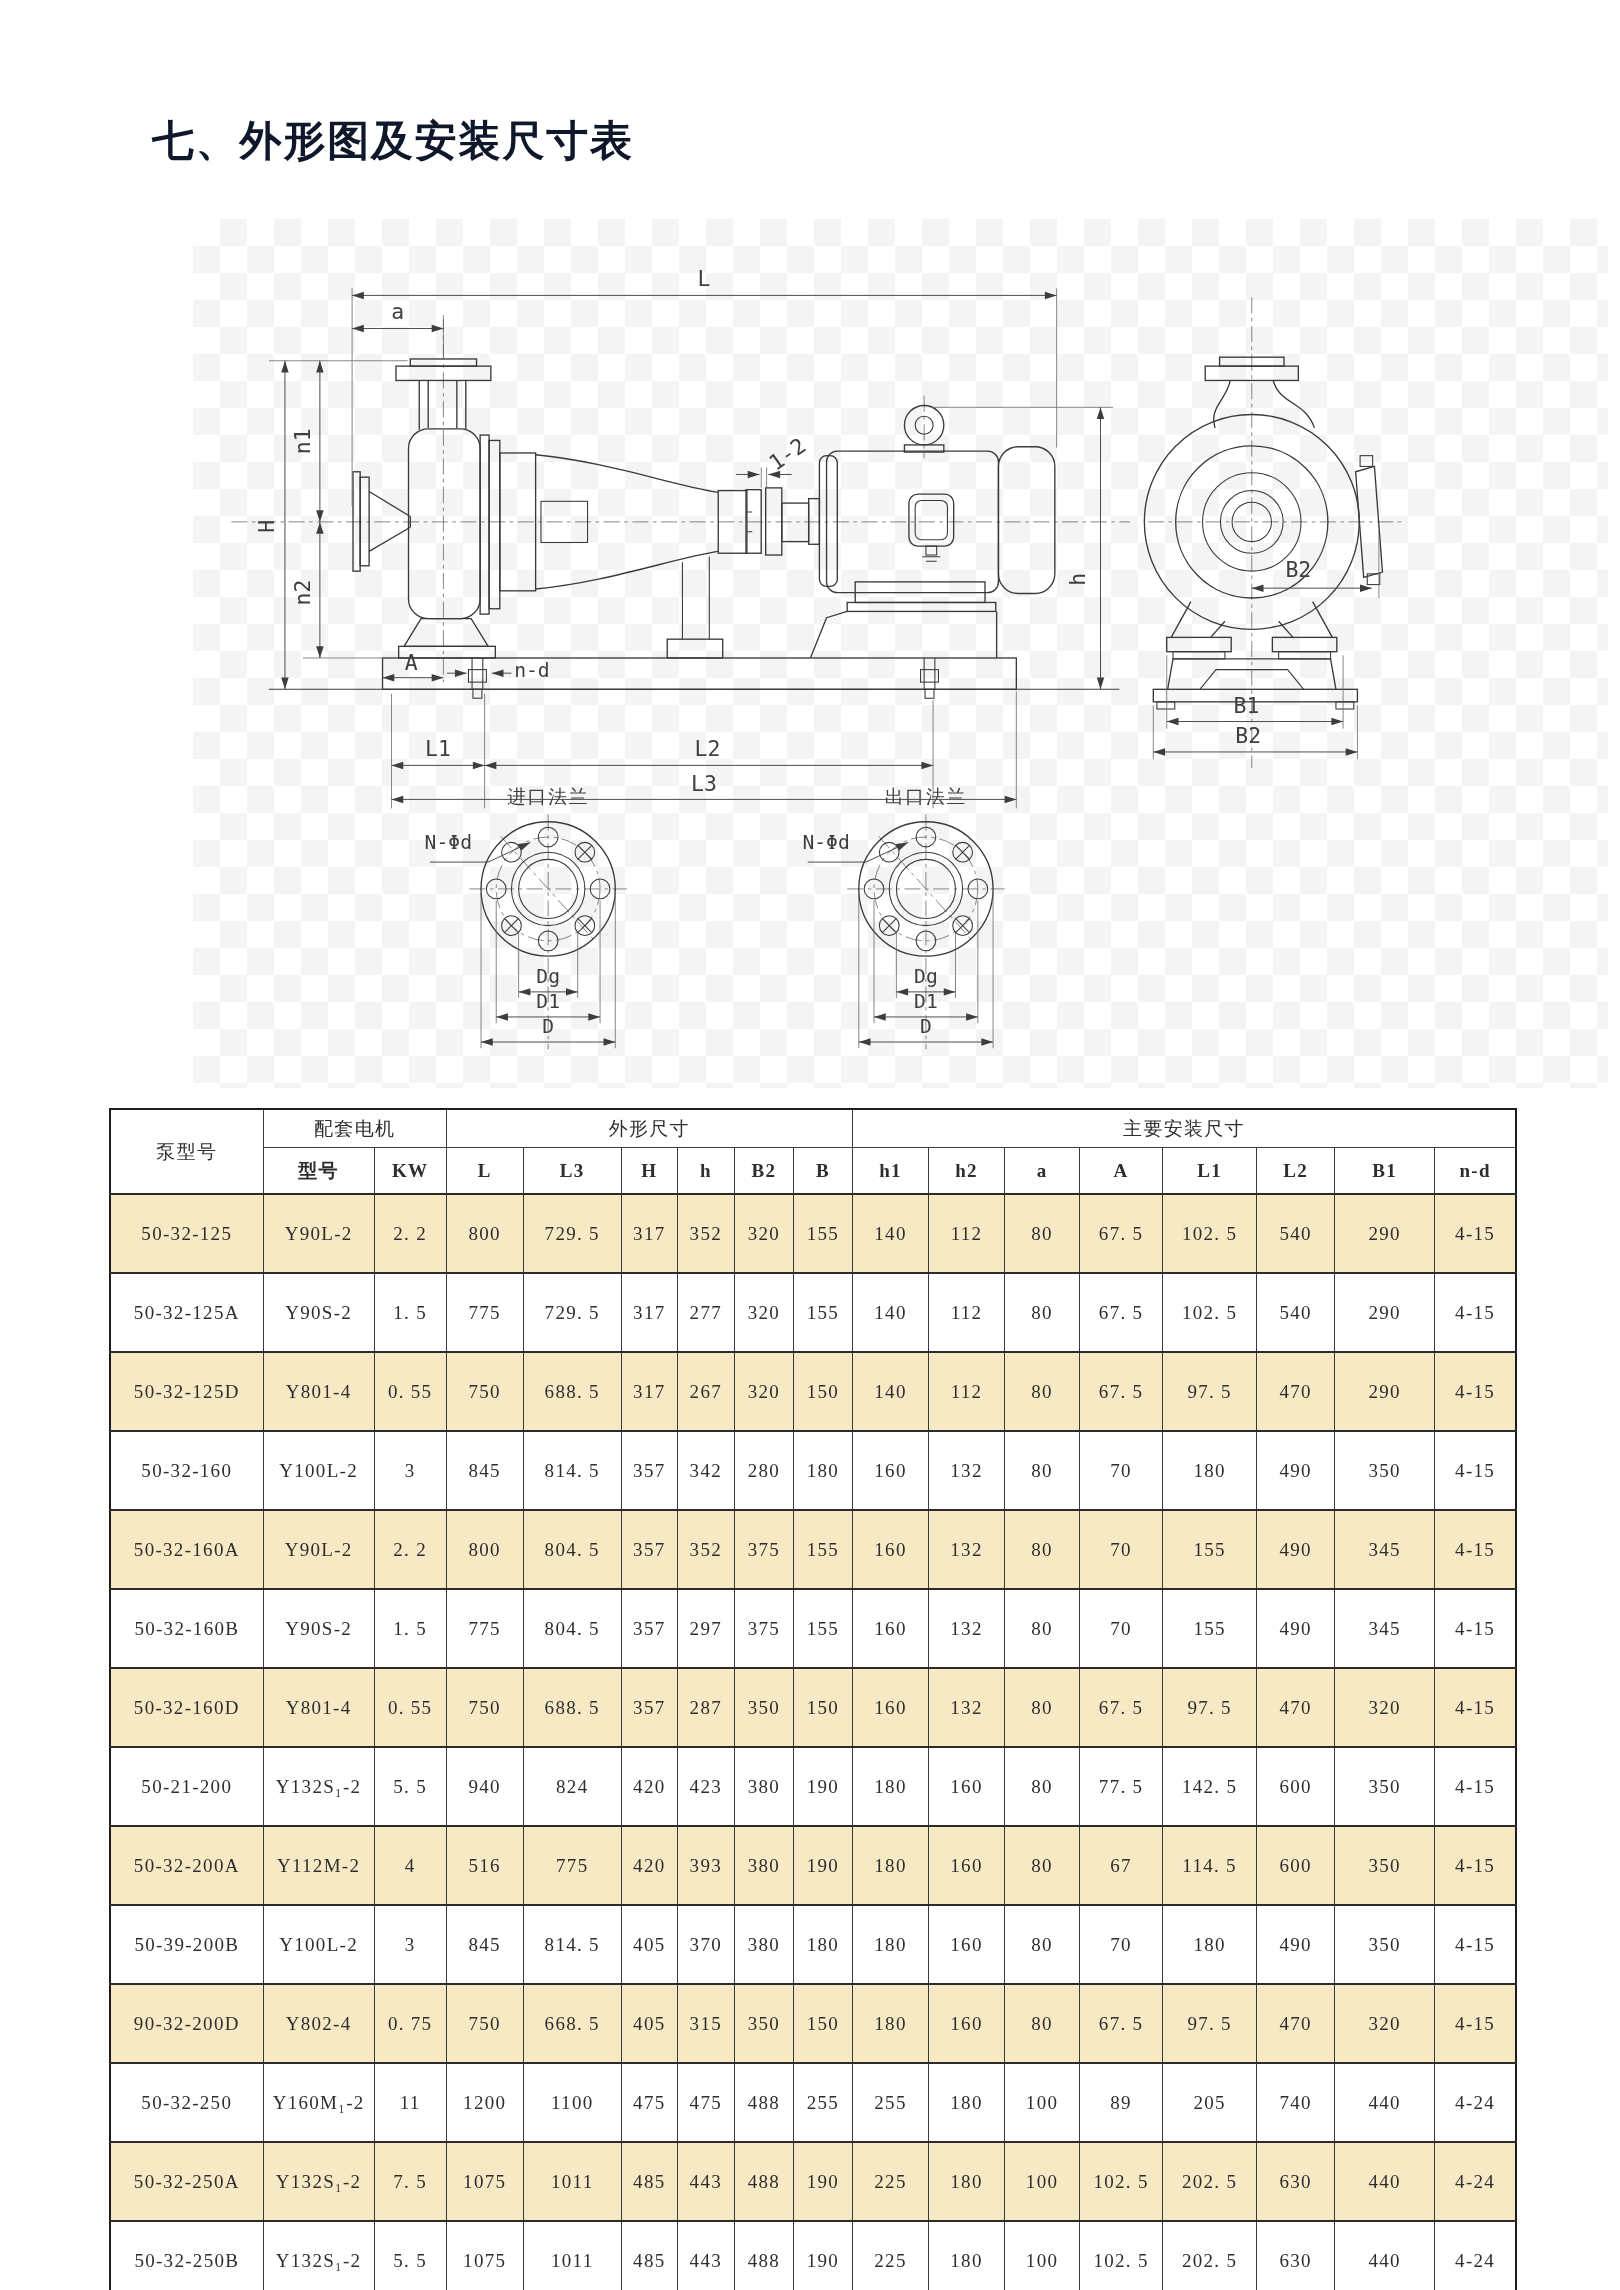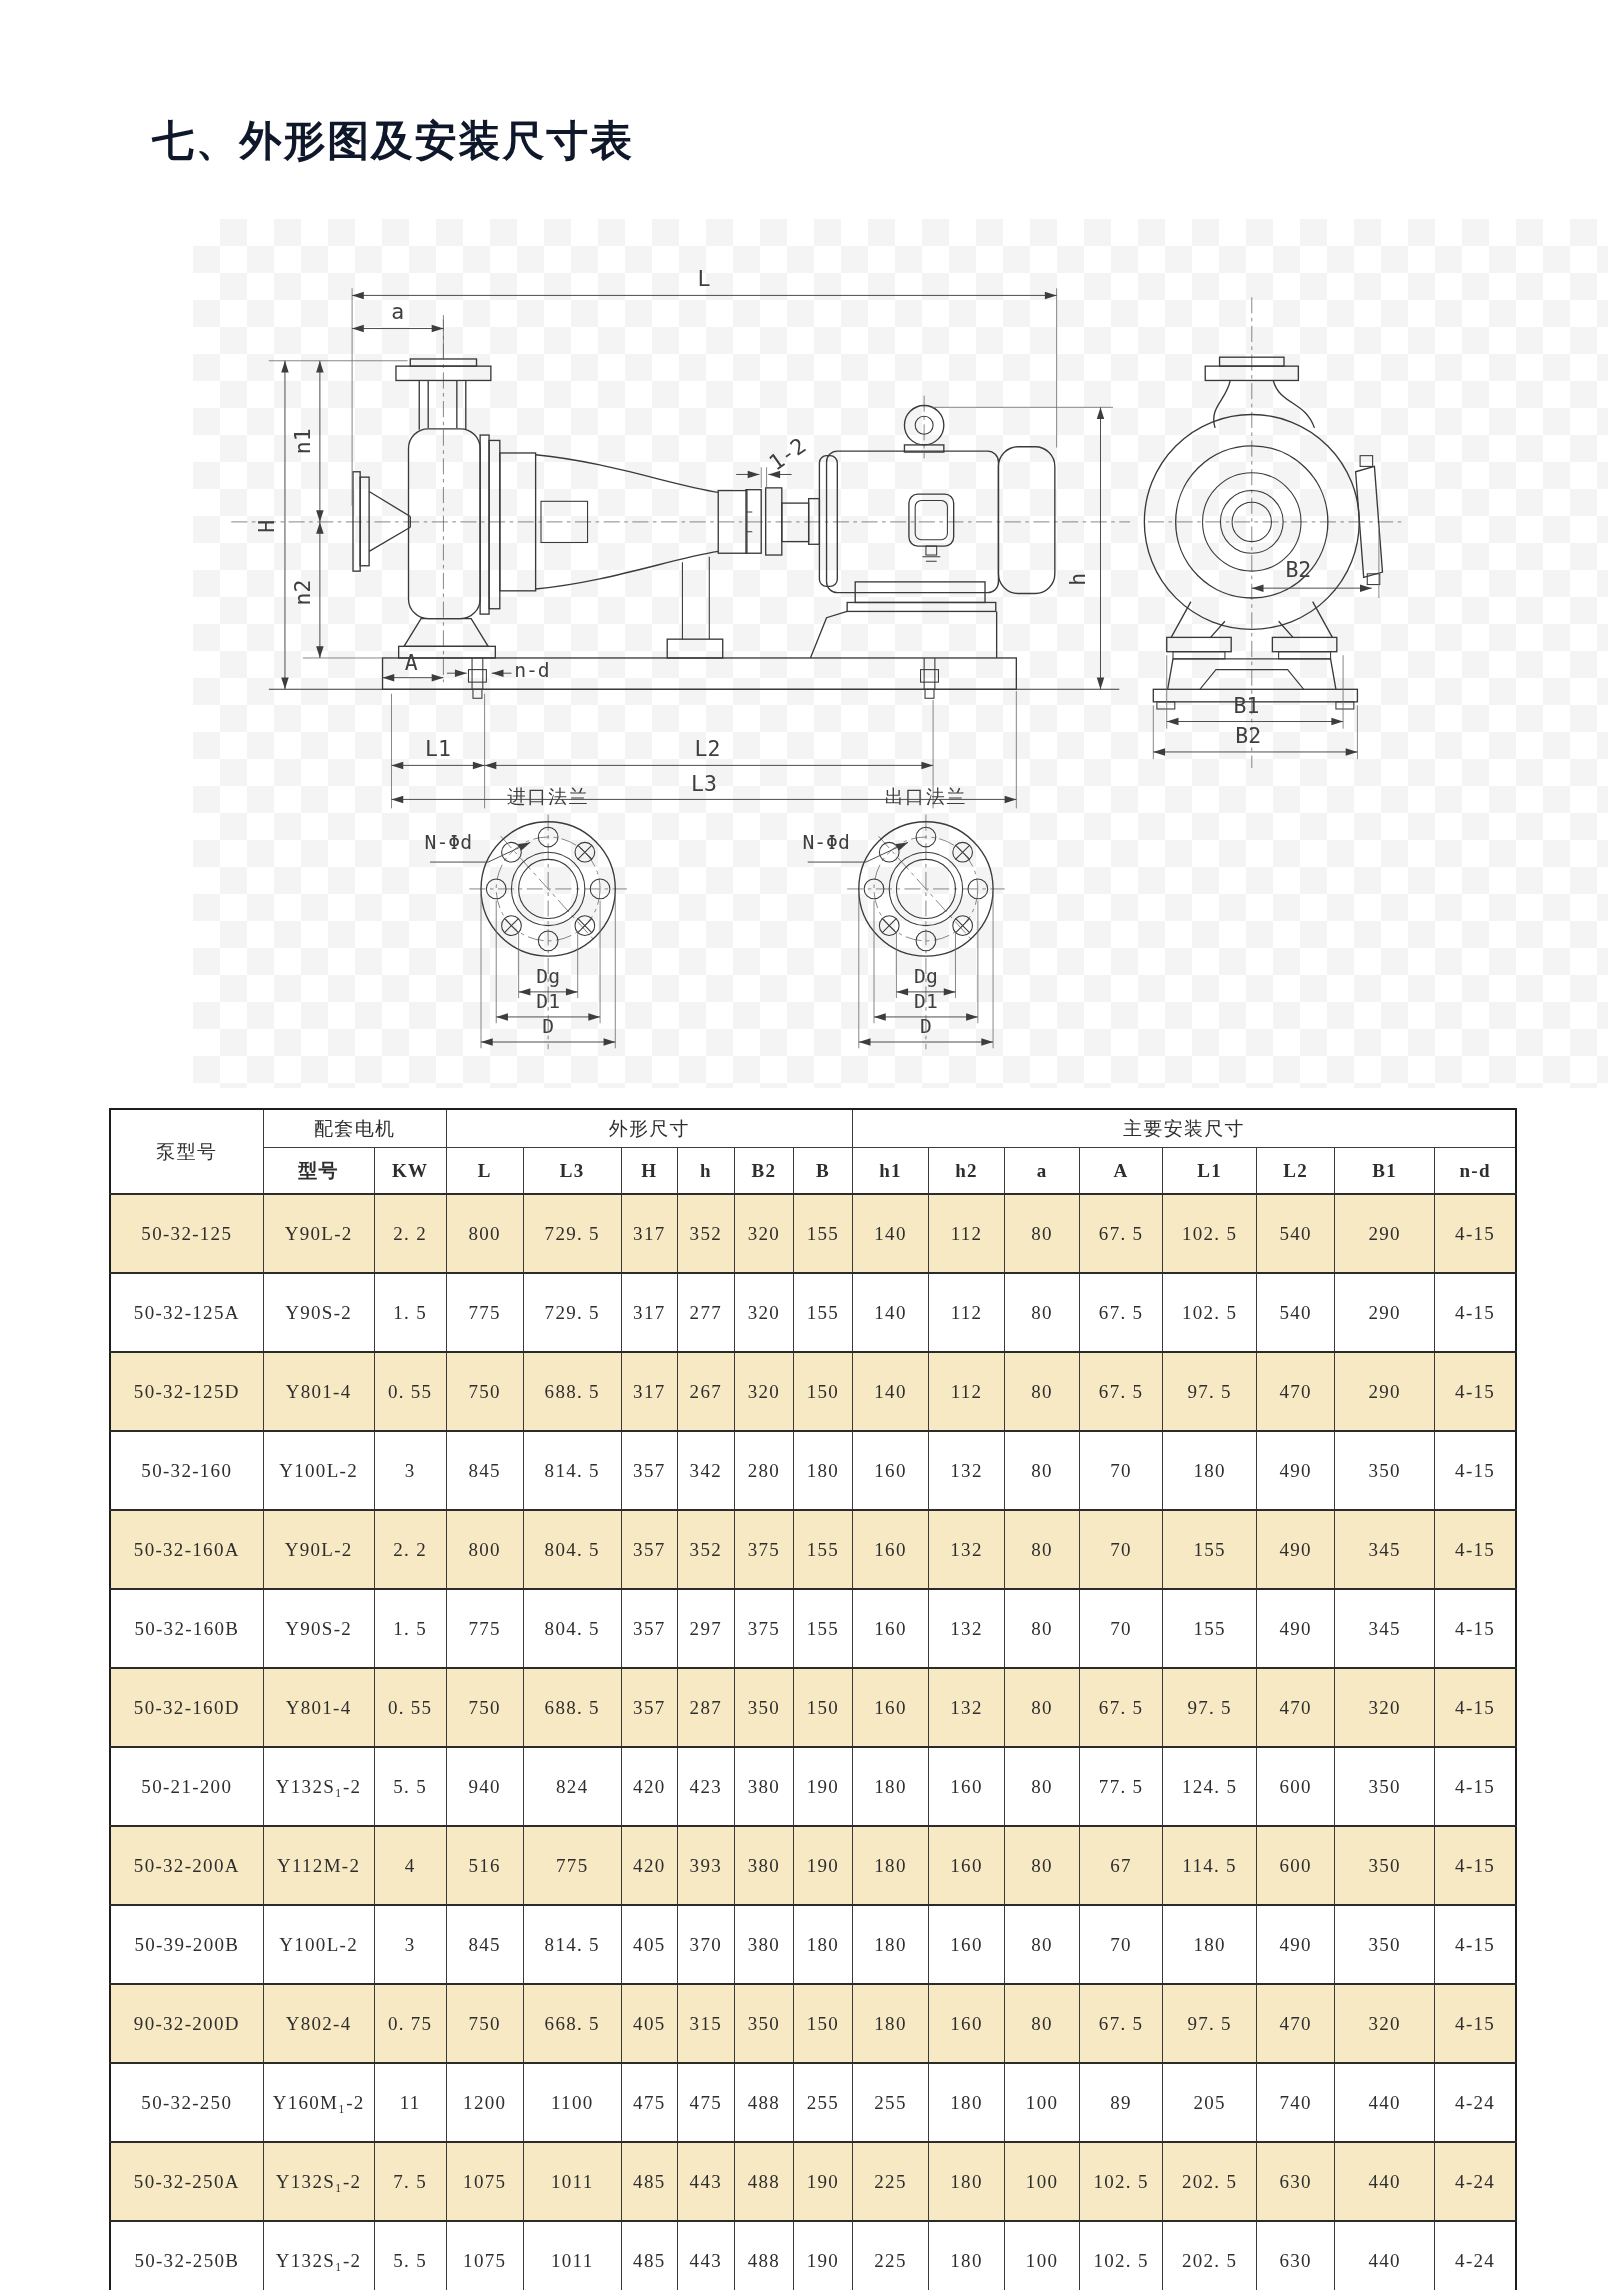--- a/index.html
+++ b/index.html
@@ -451,21 +451,21 @@
           <td>940</td>
           <td>824</td>
           <td>420</td>
           <td>423</td>
           <td>380</td>
           <td>190</td>
           <td>180</td>
           <td>160</td>
           <td>80</td>
           <td>77. 5</td>
-          <td>124. 5</td>
+          <td>142. 5</td>
           <td>600</td>
           <td>350</td>
           <td>4-15</td>
         </tr>
         <tr class="hl">
           <td>50-32-200A</td>
           <td>Y112M-2</td>
           <td>4</td>
           <td>516</td>
           <td>775</td>

